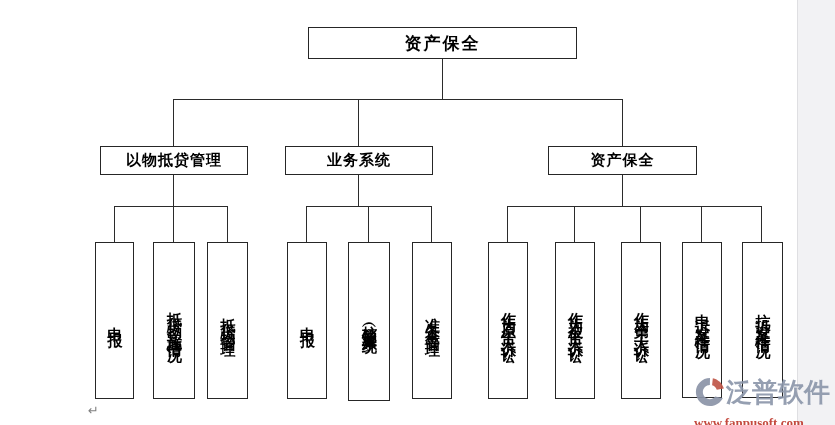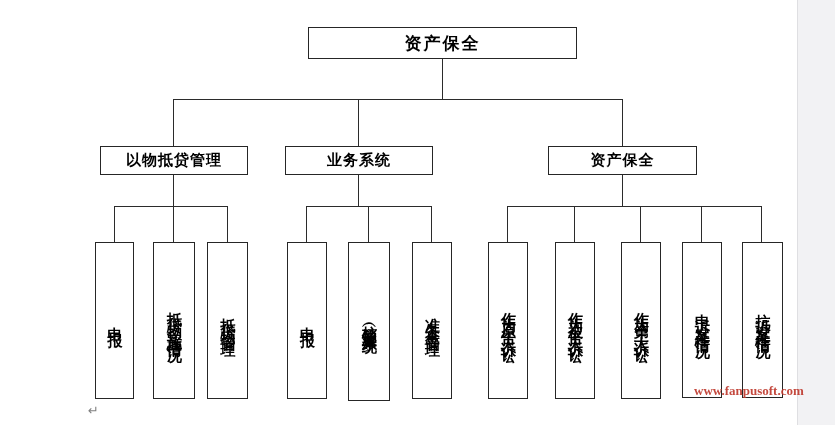--- a/index.html
+++ b/index.html
@@ -122,16 +122,25 @@
   <div class="node leaf" style="left:682px;top:242px;width:40px;height:156px">
     <span>申诉案件情况</span>
   </div>
   <div class="node leaf" style="left:742px;top:242px;width:41px;height:156px">
     <span>抗诉案件情况</span>
   </div>
 
   <div class="pmark">↵</div>
 
   <div class="watermark">
+    <div class="wm-row">
+      <svg class="wm-logo" viewBox="0 0 34 34">
+        <path d="M17 2 C8.7 2 2 8.7 2 17 C2 25.3 8.7 32 17 32 C23 32 28.2 28.5 30.6 23.4
+                 L22.4 21.8 C20.9 23.6 19 24.6 16.9 24.6 C12.8 24.6 9.4 21.2 9.4 17.1
+                 C9.4 13 12.8 9.6 16.9 9.6 L17 2 Z" fill="#8b94a8"></path>
+        <path d="M20 2.4 C25.6 3.6 30.2 7.8 31.8 13.3 L24.2 14.6 C23.2 11.9 21.4 10.4 19.2 9.8 L20 2.4 Z" fill="#c05648"></path>
+      </svg>
+      <span class="wm-brand" style="color: rgb(141, 151, 171);">泛普软件</span>
+    </div>
     <div class="wm-url" style="color: rgb(191, 58, 46);">www.fanpusoft.com</div>
   </div>
 
 </div>
 
 </body></html>

